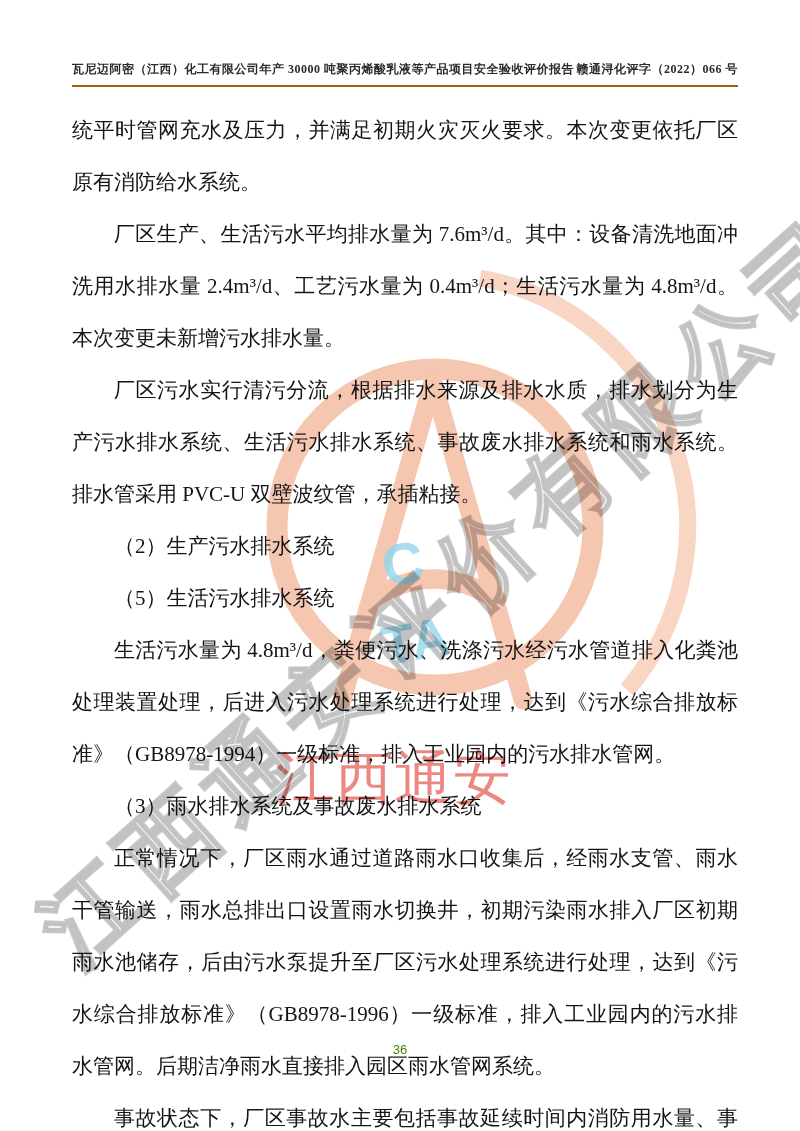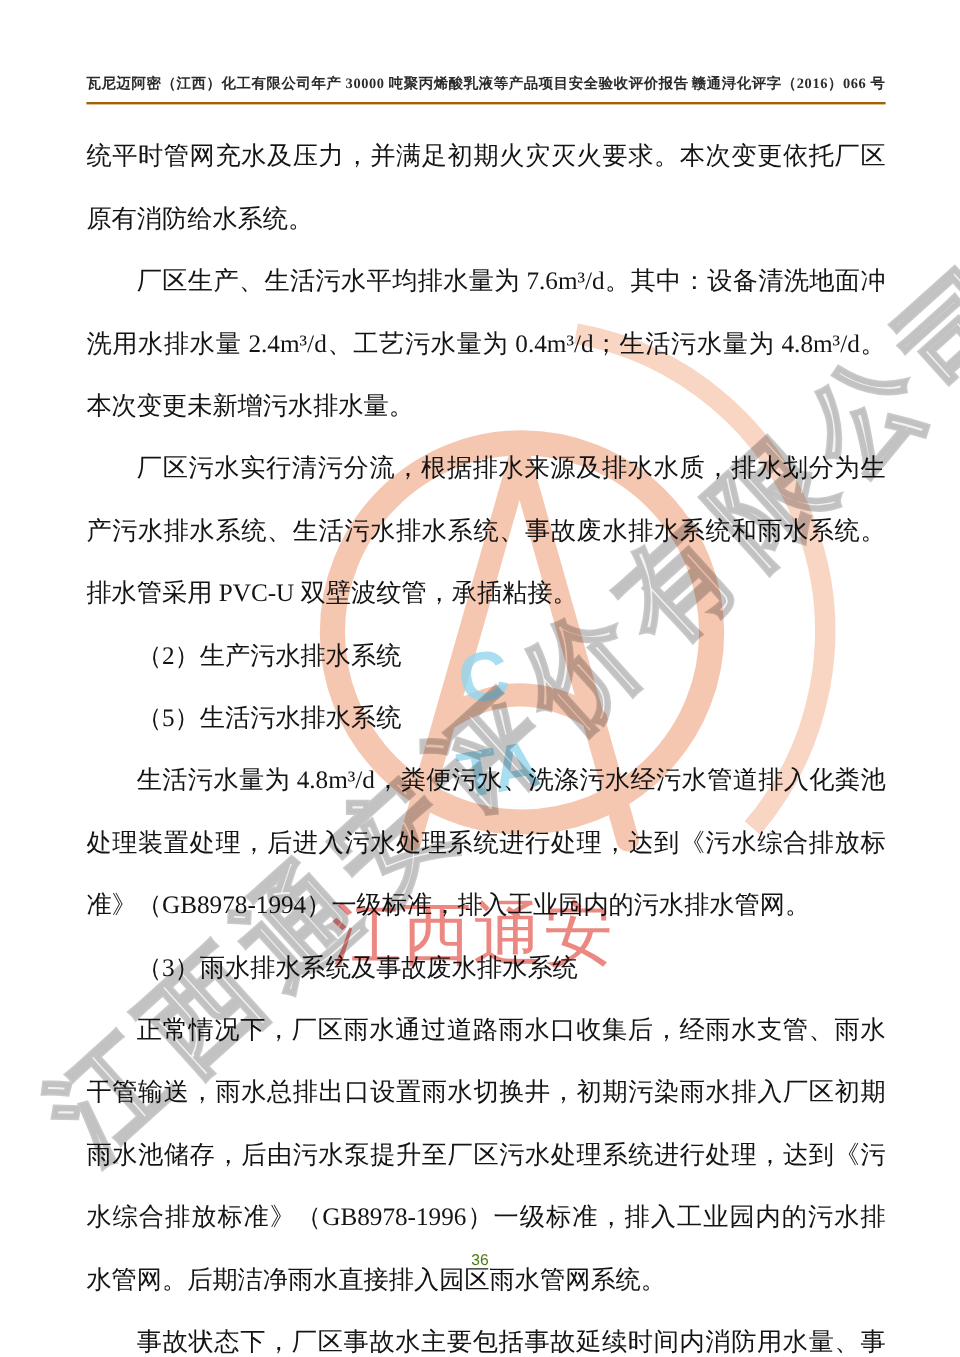--- a/index.html
+++ b/index.html
@@ -63,21 +63,21 @@
     <path d="M 433 382 L 342 700 M 433 382 L 523 700 M 371 600 Q 433 558 497 600" fill="none" stroke-width="19" stroke-linecap="round" stroke="#ED8F63"></path>
     <path d="M 480 278 A 252 252 0 0 1 627 690" fill="none" stroke-width="17" opacity="0.75" stroke="#ED8F63"></path>
     <g transform="rotate(-10 400 610)" font-family="Liberation Sans, DejaVu Sans, sans-serif" font-weight="bold" opacity="0.85">
       <text x="390" y="585" font-size="58" fill="#35AEDC">C</text>
       <text x="376" y="662" font-size="54" fill="#35AEDC">TA</text>
     </g>
   </svg>
 
   <div class="doc-header">
     <span>瓦尼迈阿密（江西）化工有限公司年产 30000 吨聚丙烯酸乳液等产品项目安全验收评价报告</span>
-    <span>赣通浔化评字（2016）066 号</span>
+    <span>赣通浔化评字（2022）066 号</span>
   </div>
 
   <div class="doc-body">
       <p>统平时管网充水及压力，并满足初期火灾灭火要求。本次变更依托厂区原有消防给水系统。</p>
       <p class="indent">厂区生产、生活污水平均排水量为 7.6m³/d。其中：设备清洗地面冲洗用水排水量 2.4m³/d、工艺污水量为 0.4m³/d；生活污水量为 4.8m³/d。本次变更未新增污水排水量。</p>
       <p class="indent">厂区污水实行清污分流，根据排水来源及排水水质，排水划分为生产污水排水系统、生活污水排水系统、事故废水排水系统和雨水系统。排水管采用 PVC-U 双壁波纹管，承插粘接。</p>
       <p class="indent">（2）生产污水排水系统</p>
       <p class="indent">（5）生活污水排水系统</p>
       <p class="indent">生活污水量为 4.8m³/d，粪便污水、洗涤污水经污水管道排入化粪池处理装置处理，后进入污水处理系统进行处理，达到《污水综合排放标准》（GB8978-1994）一级标准，排入工业园内的污水排水管网。</p>
       <p class="indent">（3）雨水排水系统及事故废水排水系统</p>

